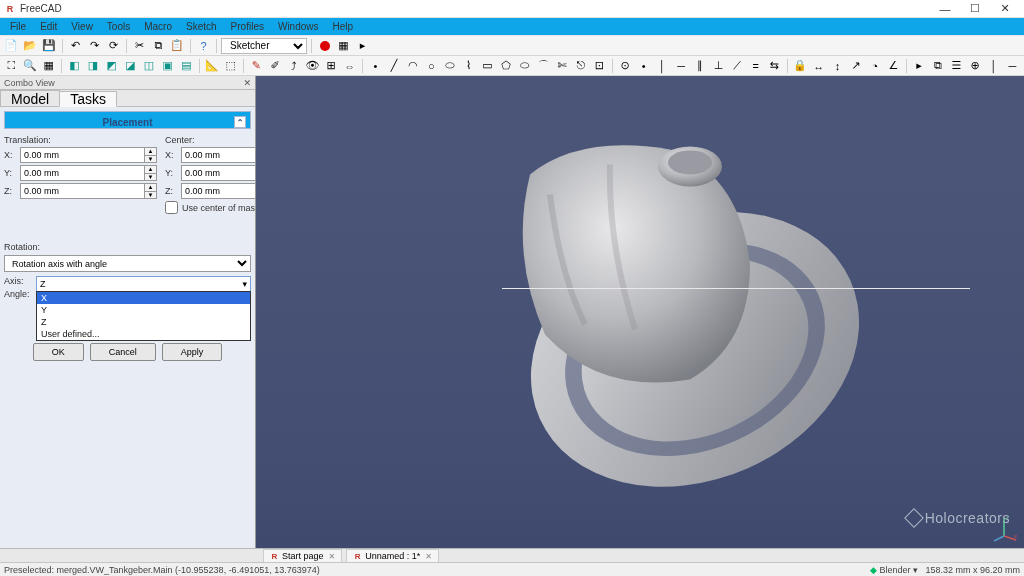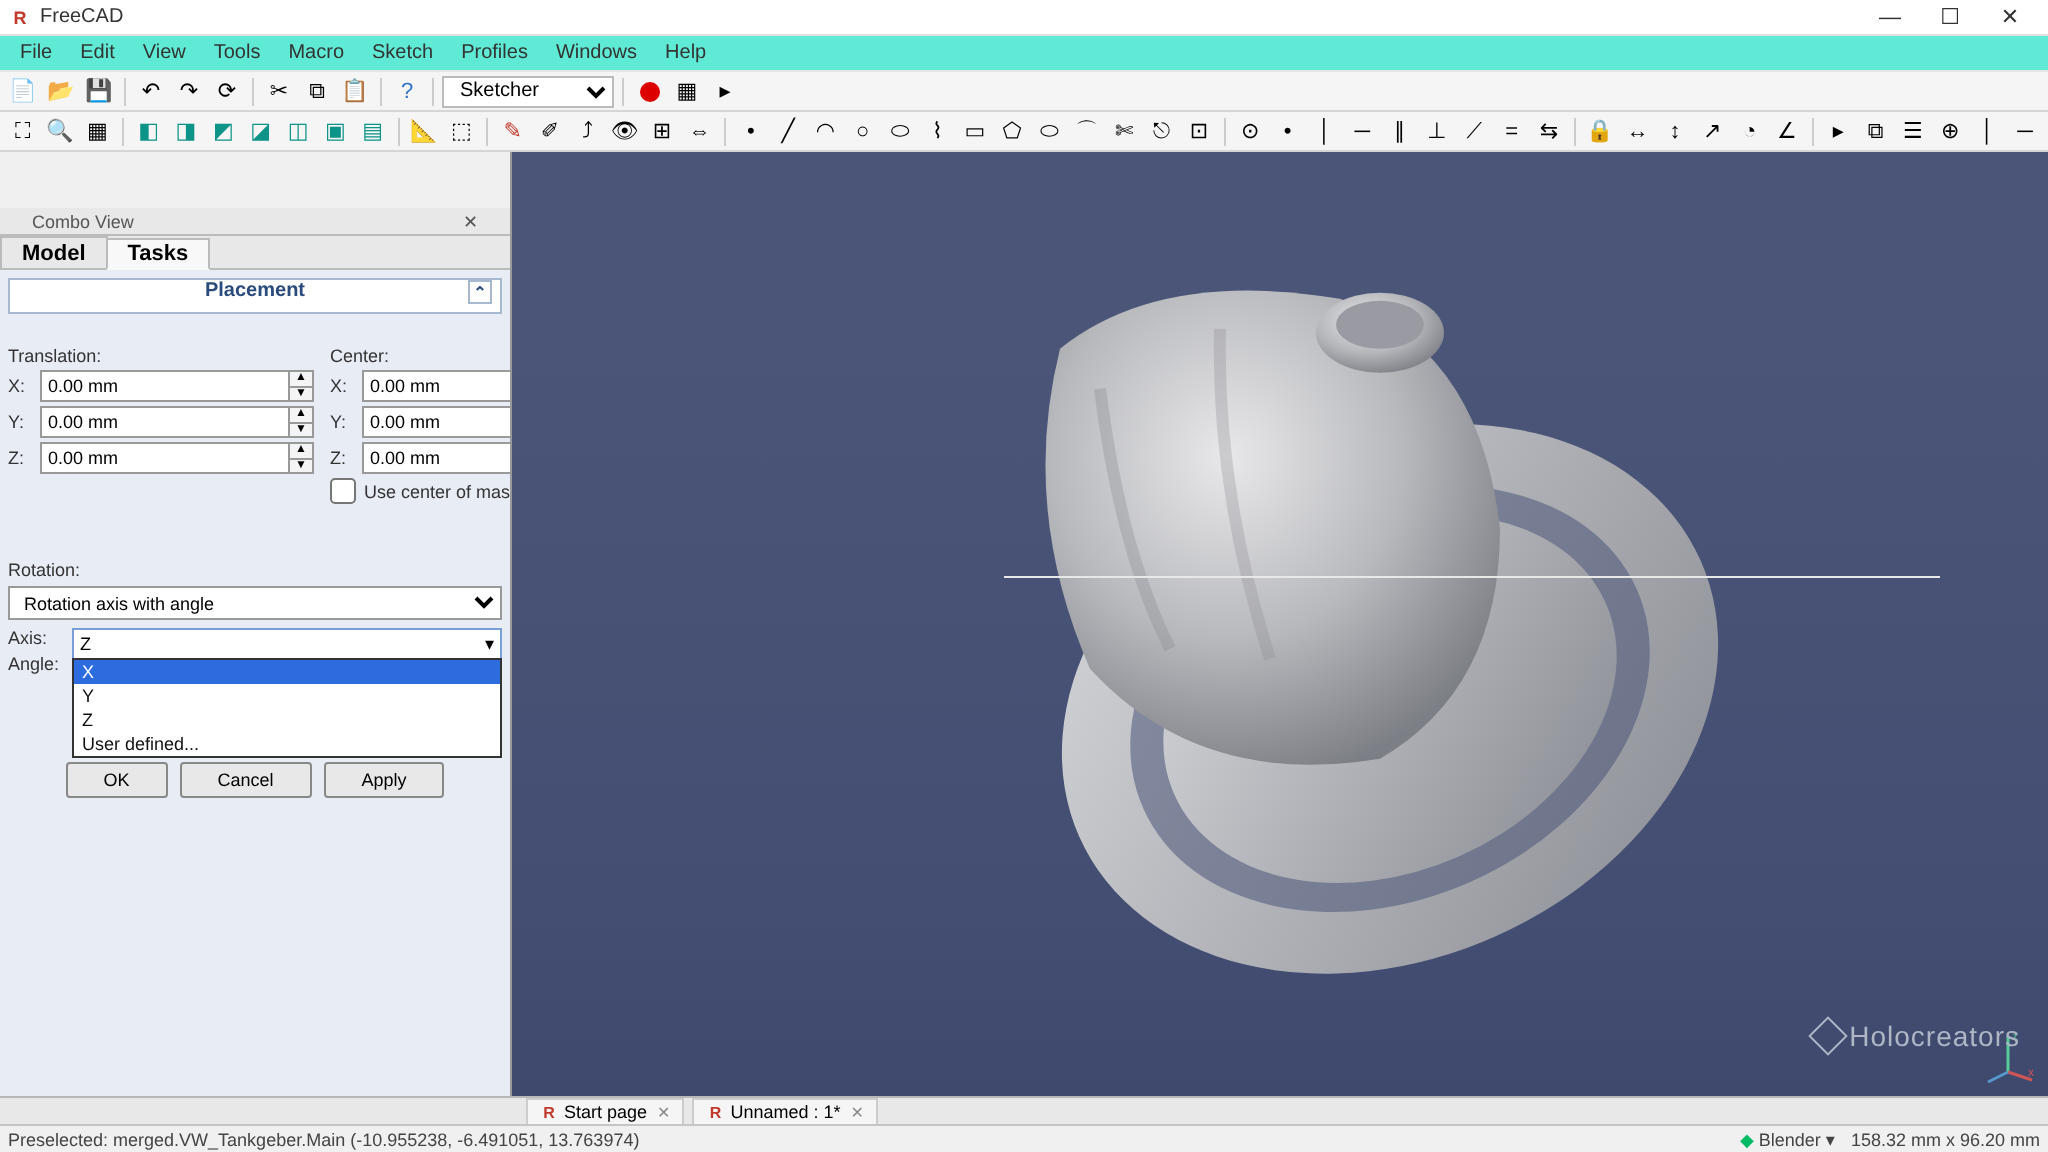--- a/index.html
+++ b/index.html
@@ -3,40 +3,40 @@
 <meta charset="utf-8">
 <style>
 * { margin: 0; padding: 0; box-sizing: border-box; font-family: "Segoe UI", Tahoma, sans-serif; }
 body { width: 1024px; height: 576px; overflow: hidden; background: #f0f0f0; font-size: 10px; }
 
 .titlebar { height: 18px; background: #fff; display: flex; align-items: center; padding: 0 4px; border-bottom: 1px solid #e0e0e0; }
 .titlebar .logo { width: 12px; height: 12px; margin-right: 4px; display: flex; align-items: center; justify-content: center; color: #c0392b; font-weight: bold; font-size: 9px; }
 .titlebar .title { flex: 1; font-size: 10px; color: #333; }
 .titlebar .winbtn { width: 30px; height: 18px; display: flex; align-items: center; justify-content: center; font-size: 11px; color: #333; }
 
-.menubar { height: 18px; background: #5eead4; display: flex; align-items: center; padding: 0 4px; gap: 2px; border-bottom: 1px solid #e5e5e5; }
+.menubar { height: 18px; background: #0ea5e9; display: flex; align-items: center; padding: 0 4px; gap: 2px; border-bottom: 1px solid #e5e5e5; }
 .menubar span { padding: 2px 6px; font-size: 10px; color: #333; }
 
 .toolbar { height: 20px; background: #f5f5f5; display: flex; align-items: center; padding: 0 3px; gap: 2px; border-bottom: 1px solid #d5d5d5; }
 .toolbar .tb-btn { width: 17px; height: 17px; display: flex; align-items: center; justify-content: center; font-size: 11px; border: 1px solid transparent; border-radius: 2px; }
 .toolbar .tb-sep { width: 1px; height: 14px; background: #ccc; margin: 0 2px; }
 .toolbar select { height: 16px; font-size: 10px; border: 1px solid #bbb; padding: 0 12px 0 4px; background: #fff; }
 .toolbar .rec { width: 10px; height: 10px; background: #d00; border-radius: 50%; }
 
 .main { display: flex; height: calc(576px - 18px - 18px - 20px - 20px - 14px - 14px); }
 
 .sidebar { width: 256px; background: #f0f0f0; border-right: 1px solid #999; display: flex; flex-direction: column; }
-.combo-header { height: 14px; background: #e8e8e8; border-bottom: 1px solid #bbb; padding: 0 16px; display: flex; align-items: center; font-size: 9px; color: #555; justify-content: space-between; margin-top: 28px; }
+.combo-header { height: 14px; background: #e8e8e8; border-bottom: 1px solid #bbb; padding: 0 4px; display: flex; align-items: center; font-size: 9px; color: #555; justify-content: space-between; }
 .combo-header .x { font-size: 9px; }
 .combo-tabs { height: 17px; display: flex; border-bottom: 1px solid #bbb; background:#e8e8e8; }
-.combo-tabs .tab { padding: 2px 10px; font-size: 11px; border: 1px solid #bbb; border-bottom: none; background: #e8e8e8; margin-right: -1px; display:flex; align-items:center;font-weight:bold; }
+.combo-tabs .tab { padding: 2px 10px; font-size: 14px; border: 1px solid #bbb; border-bottom: none; background: #e8e8e8; margin-right: -1px; display:flex; align-items:center; }
 .combo-tabs .tab.active { background: #f8f8f8; border-bottom: 1px solid #f8f8f8; position:relative; top:1px; }
 
 .panel-body { flex: 1; overflow-y: auto; padding: 4px; background: #e8ecf5; }
-.panel-header { background: #ffffff; border: 1px solid #a8b8d0; height: 18px; display: flex; align-items: flex-start; justify-content: center; font-size: 10px; font-weight: bold; color: #2a4b7c; margin-bottom: 16px; position: relative; }
+.panel-header { background: #0ea5e9; border: 1px solid #a8b8d0; height: 18px; display: flex; align-items: flex-end; justify-content: center; font-size: 10px; font-weight: bold; color: #2a4b7c; margin-bottom: 6px; position: relative; }
 .panel-header .chev { position: absolute; right: 4px; width: 12px; height: 12px; border: 1px solid #a8b8d0; background:#fff; display:flex; align-items:center; justify-content:center; font-size:8px; }
 .two-col { display: flex; gap: 8px; margin-bottom: 20px; }
 .col { flex: 1; }
 .glabel { font-size: 9px; color: #333; margin-bottom: 2px; display: block; }
 .row { display: flex; align-items: center; gap: 4px; margin-bottom: 2px; }
 .row label { width: 12px; font-size: 9px; color: #333; }
 .spin { flex: 1; display: flex; height: 16px; }
 .spin input { flex: 1; border: 1px solid #999; border-right: none; font-size: 9px; padding: 0 3px; background:#fff; }
 .spin .arrows { width: 13px; display: flex; flex-direction: column; border: 1px solid #999; }
 .spin .arrows span { flex: 1; display: flex; align-items: center; justify-content: center; font-size: 6px; background: #f4f4f4; line-height: 1; }

